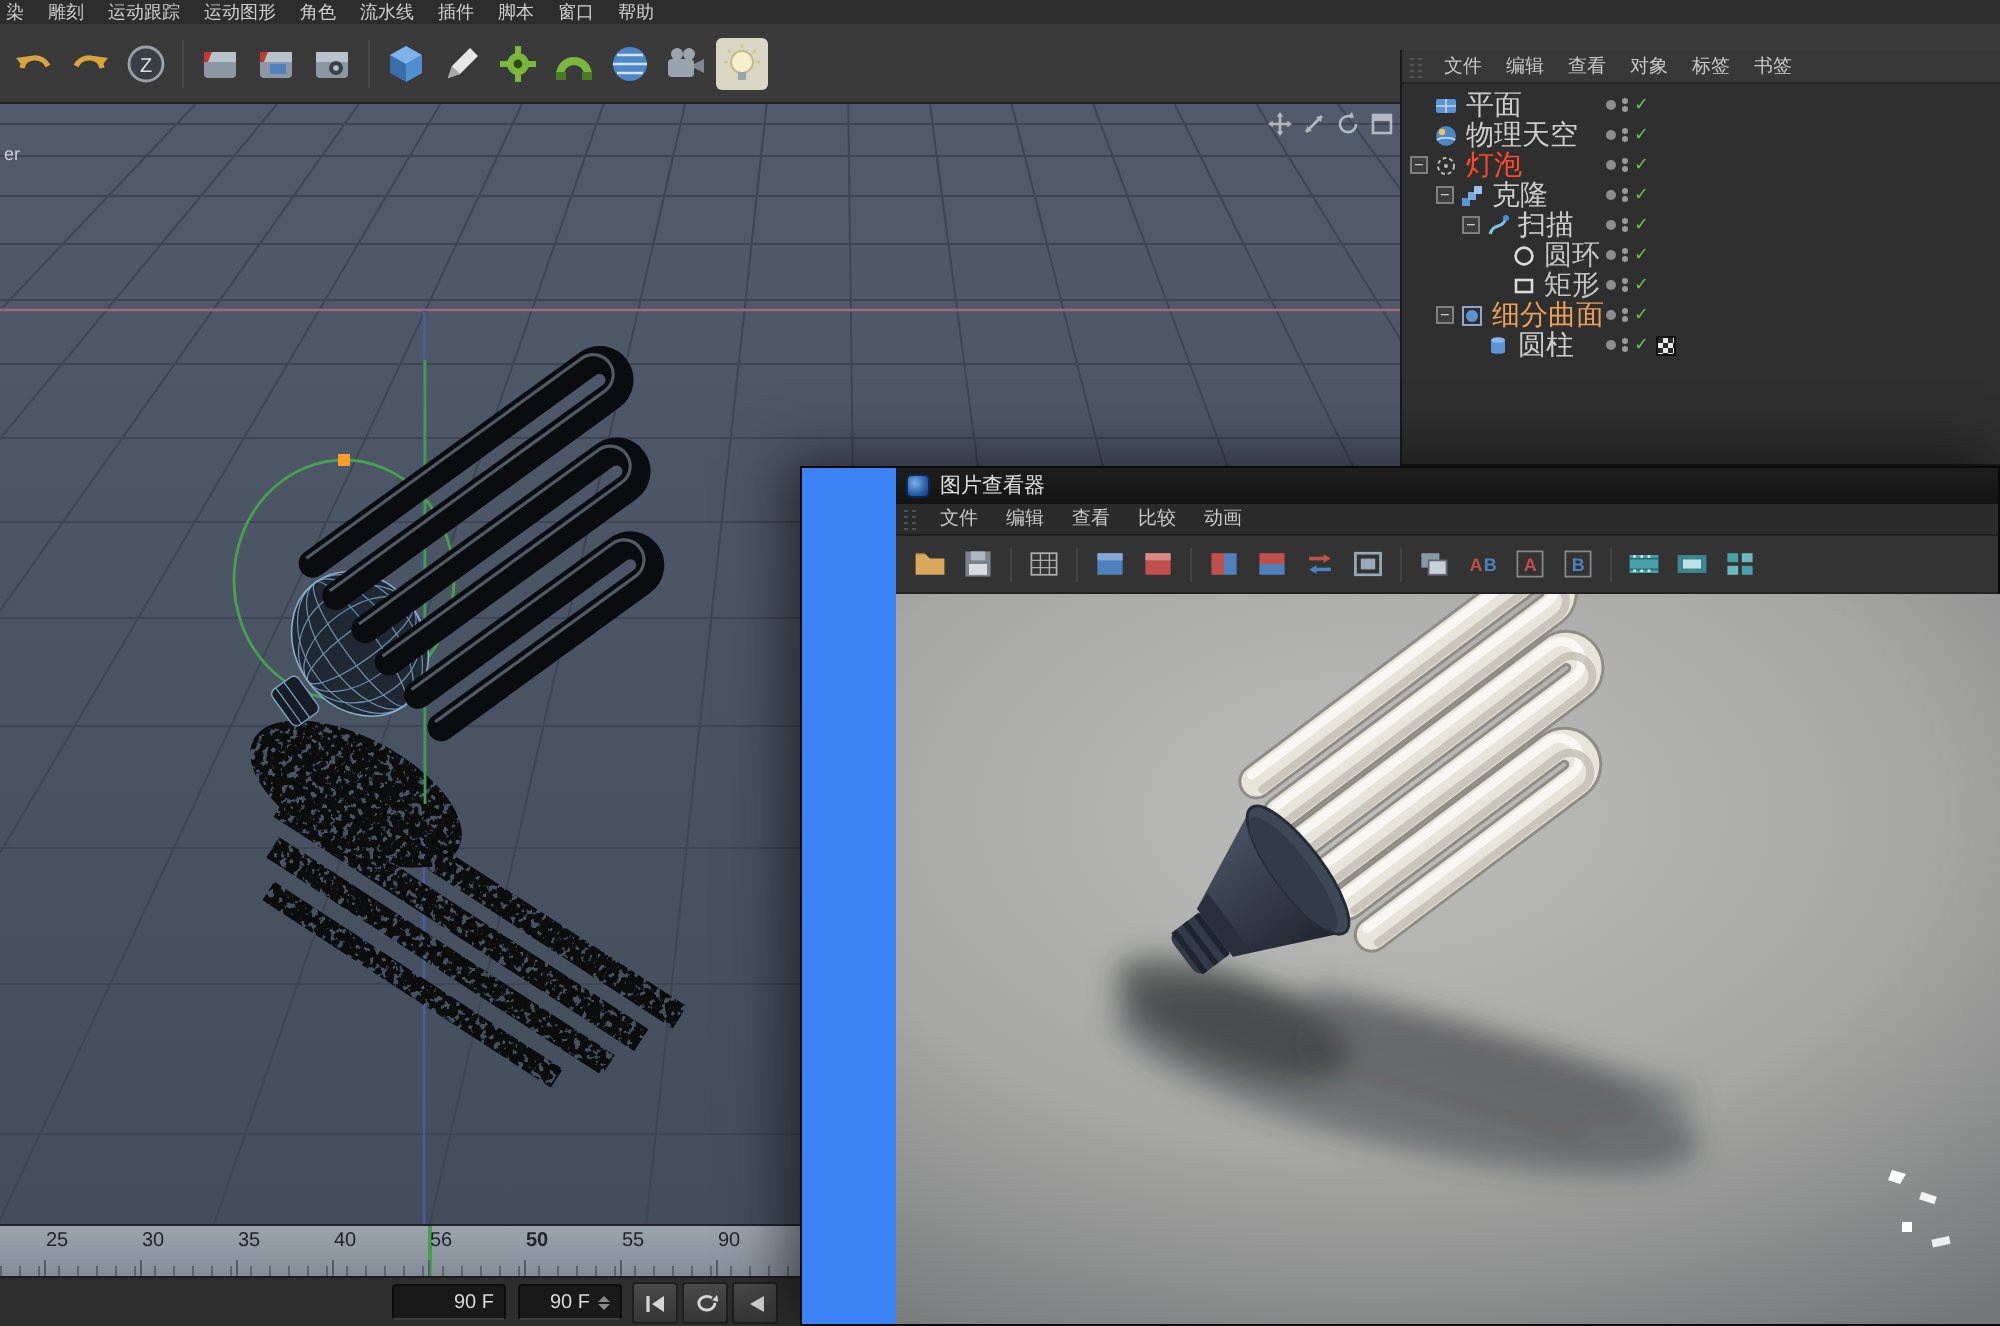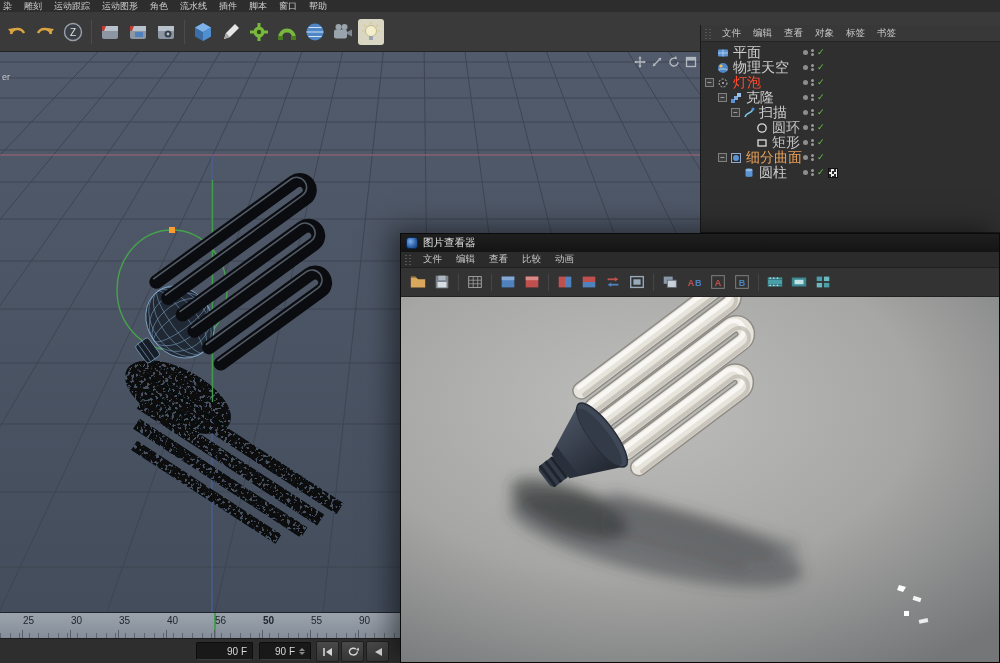--- a/index.html
+++ b/index.html
@@ -74,21 +74,21 @@
   .tr-spin { display:inline-flex; flex-direction:column; margin-left:4px; gap:1px; }
   .tr-spin i { width:0; height:0; border-left:3px solid transparent; border-right:3px solid transparent; }
   .tr-spin i.up { border-bottom:3px solid #8a8a8a; }
   .tr-spin i.dn { border-top:3px solid #8a8a8a; }
   .tr-buttons { position:absolute; left:316px; top:2px; display:flex; gap:2px; }
   .tr-btn { width:23px; height:21px; background:linear-gradient(#4a4a4a,#353535);
     border:1px solid #1f1f1f; border-radius:2px; display:flex; align-items:center; justify-content:center; }
 
   
   .pv-window { position:absolute; left:400px; top:233px; width:600px; height:430px; z-index:10;
-    background:#c4b5fd; border:1px solid #0a0a0a; box-shadow:-8px -4px 26px rgba(0,0,0,.5); }
+    background:#3b82f6; border:1px solid #0a0a0a; box-shadow:-8px -4px 26px rgba(0,0,0,.5);padding-left:47px; }
   .pv-title { height:18px; background:linear-gradient(#1e1e1e,#141414); display:flex; align-items:center; padding-left:5px; }
   .pv-title-ico { width:12px; height:12px; border-radius:3px; margin-right:5px;
     background:radial-gradient(circle at 35% 35%, #7fb0e8, #2b5fa8 60%, #173b73); border:1px solid #0a2a55; }
   .pv-title-text { font-size:10.5px; color:#e0e0e0; }
   .pv-menu { height:16px; background:#2b2b2b; border-bottom:1px solid #202020;
     display:flex; align-items:center; padding-left:4px; }
   .pv-menu .menu-item { font-size:9.5px; color:#c8c8c8; padding:0 7px; }
   .pv-toolbar { height:29px; background:#333333; border-bottom:1px solid #222;
     display:flex; align-items:center; padding-left:5px; }
   .pvi { width:22px; height:22px; margin:0 1px; border-radius:2px; display:flex;

